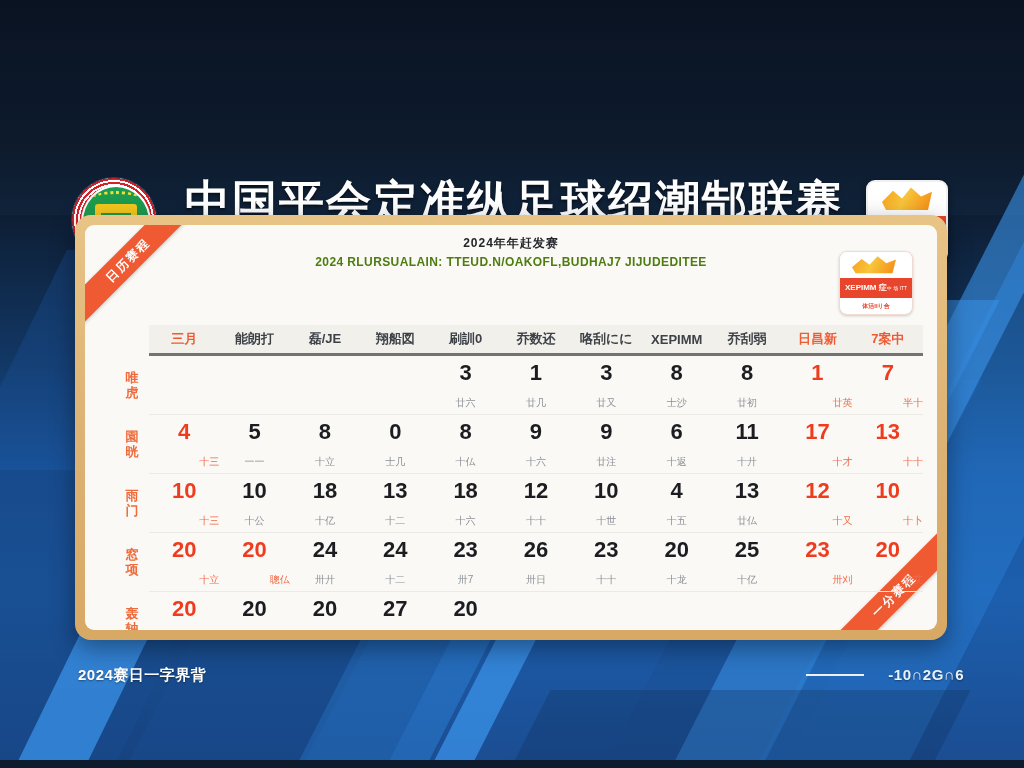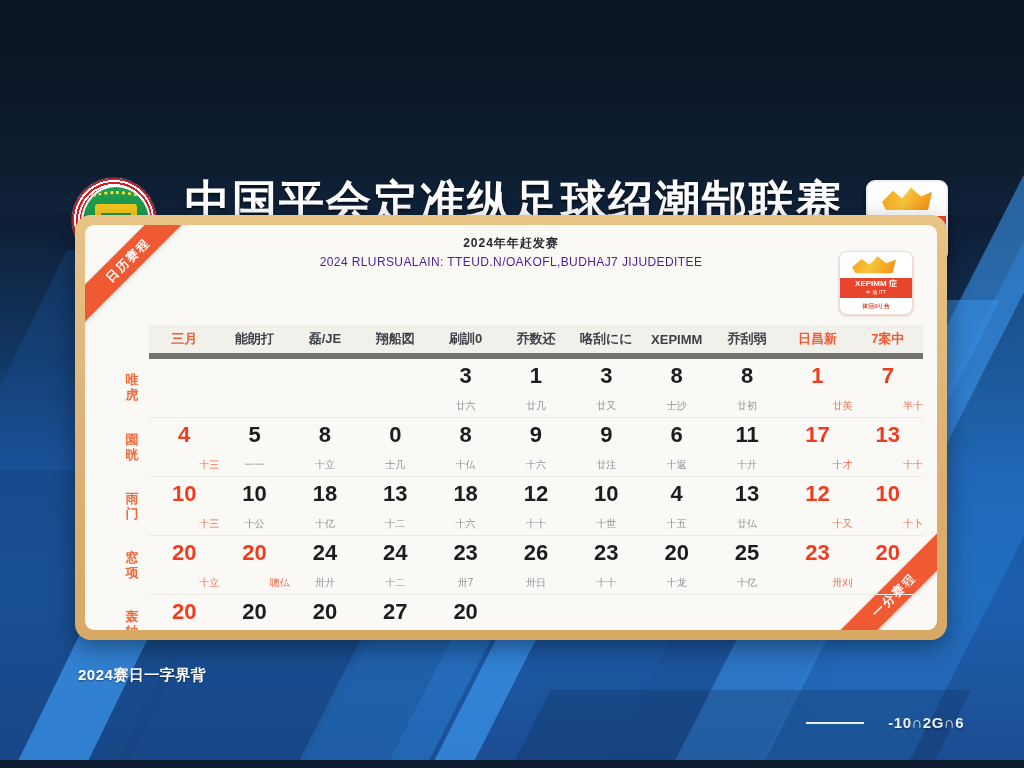--- a/index.html
+++ b/index.html
@@ -128,77 +128,77 @@
     right:-52px;bottom:22px;width:190px;height:26px;transform:rotate(-45deg);
   }
 
   
   .card-head{position:absolute;left:0;right:0;top:10px;text-align:center;}
   .ch-sub{font-size:12px;font-weight:bold;color:#23262b;letter-spacing:1px;}
   .ch-main{
     font-size:38px;font-weight:bold;color:#16181c;letter-spacing:1px;margin-top:1px;
   }
   .ch-en{
-    font-size:12px;font-weight:normal;color:#4c1d95;letter-spacing:.4px;margin-top:3px;
+    font-size:12px;font-weight:bold;color:#4d7c0f;letter-spacing:.4px;margin-top:3px;
   }
 
   .card-badge{
     position:absolute;right:24px;top:26px;width:72px;height:62px;border-radius:8px;
     background:#ffffff;border:1px solid #f2d9d2;overflow:hidden;
     display:flex;flex-direction:column;box-shadow:0 1px 3px rgba(0,0,0,.18);
   }
   .card-badge .cb-top{flex:0 0 26px;position:relative;background:#fff;}
   .card-badge .cb-flame{
     position:absolute;left:12px;top:4px;width:44px;height:18px;
     background:linear-gradient(115deg,#f7a01c 0%,#f7c53b 45%,#f58a12 100%);
     clip-path:polygon(0 62%,22% 16%,40% 48%,58% 2%,78% 40%,100% 20%,92% 96%,8% 96%);
   }
   .card-badge .cb-mid{
     flex:0 0 20px;background:#e8452c;color:#fff;font-size:8px;font-weight:bold;
-    display:flex;flex-direction:column;align-items:center;justify-content:center;line-height:8px;
+    display:flex;align-items:center;justify-content:center;line-height:8px;
   }
   .card-badge .cb-mid .l2{font-size:5px;font-weight:normal;}
   .card-badge .cb-bot{
     flex:1;color:#e8452c;font-size:6px;font-weight:bold;
     display:flex;align-items:center;justify-content:center;
   }
 
   
   .grid-wrap{position:absolute;left:30px;right:14px;top:100px;bottom:8px;}
   table.cal{border-collapse:collapse;width:100%;table-layout:fixed;}
   table.cal th,table.cal td{padding:0;}
   .rowlabel{
     width:34px;text-align:center;vertical-align:middle;
     font-size:13px;font-weight:bold;color:#ef6b3c;line-height:15px;
   }
   .rowlabel-stack span{display:block;}
   thead th.dow{
     height:28px;font-size:13px;font-weight:bold;color:#3d4148;
     vertical-align:middle;
-    background:#f2f0eb;border-bottom:6px solid #737373;
+    background:#f2f0eb;border-bottom:3px solid #737373;
   }
   thead th.dow.accent{color:#ef5a32;}
   tbody td.day{
     height:58px;text-align:center;vertical-align:middle;
     border-bottom:1px solid #eceae4;
   }
   tbody tr:last-child td.day{border-bottom:none;}
   .dnum{font-size:22px;font-weight:bold;color:#1b1d21;line-height:24px;}
   .dlun{font-size:10px;color:#8b8f96;line-height:13px;margin-top:11px;}
   .day.red .dnum{color:#ef3c1e;}
   .day.red .dlun{color:#ef6b4a;text-align:right;}
   .day.empty{}
 
   
   .footer-left{
     position:absolute;left:78px;top:666px;font-size:15px;font-weight:bold;color:#ffffff;
     letter-spacing:.5px;text-shadow:0 1px 2px rgba(0,0,0,.4);
   }
   .footer-right{
-    position:absolute;right:60px;top:666px;display:flex;align-items:center;gap:24px;margin-top:48px;
+    position:absolute;right:60px;top:666px;display:flex;align-items:center;gap:24px;
   }
   .footer-rule{width:58px;height:2px;background:#ffffff;opacity:.9;}
   .footer-right-txt{
     font-size:15px;font-weight:bold;color:#eaf2fb;letter-spacing:.5px;
     text-shadow:0 1px 2px rgba(0,0,0,.4);
   }
 </style>
 </head>
 <body>
 

